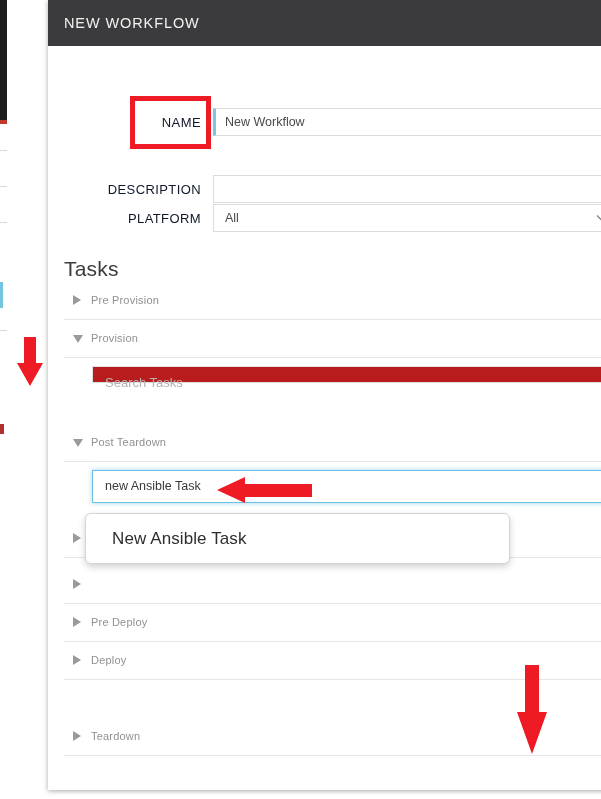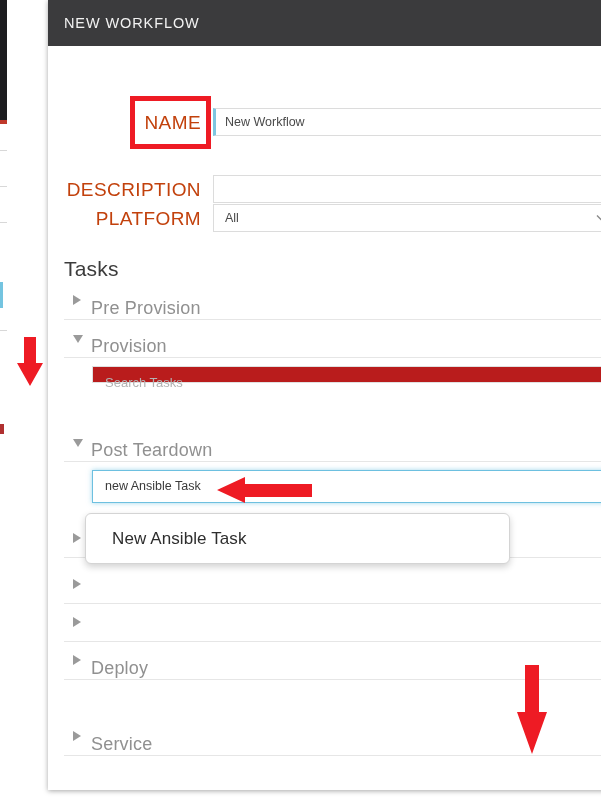--- a/index.html
+++ b/index.html
@@ -125,22 +125,22 @@
     position: absolute;
     left: 0;
     width: 100%;
     height: 30px;
   }
   .form-label {
     position: absolute;
     left: 0;
     width: 153px;
     text-align: right;
-    color: #c2410c;
-    font-size: 19px;
+    color: #0f172a;
+    font-size: 13px;
     line-height: 30px;
     letter-spacing: 0.4px;
   }
   .form-control {
     position: absolute;
     left: 165px;
     width: 406px;
     height: 28px;
     border: 1px solid #dcdcdc;
     background: #fff;
@@ -211,23 +211,23 @@
   }
   .caret-down {
     top: 15px;
     border-left: 5.5px solid transparent;
     border-right: 5.5px solid transparent;
     border-top: 8px solid #9a9a9a;
   }
   .task-label {
     position: absolute;
     left: 27px;
-    top: 8px;
+    top: 0;
     line-height: 37px;
-    font-size: 18px;
+    font-size: 11px;
     color: #909090;
     letter-spacing: 0.2px;
   }
 
   
   #search-tasks-wrap {
     position: absolute;
     left: 44px;
     top: 320px;
     width: 533px;
@@ -387,31 +387,32 @@
     <div id="suggest-panel">
       <div id="suggest-item">New Ansible Task</div>
     </div>
 
     <div class="task-row" style="top:520px;">
       <span class="task-caret caret-right"></span>
     </div>
 
     <div class="task-row" style="top:558px;">
       <span class="task-caret caret-right"></span>
+      <span class="task-label">Pre Deploy</span>
     </div>
 
     <div class="task-row" style="top:596px;">
       <span class="task-caret caret-right"></span>
       <span class="task-label">Deploy</span>
     </div>
 
 
     <div class="task-row" style="top:672px;">
       <span class="task-caret caret-right"></span>
-      <span class="task-label">Service</span>
+      <span class="task-label">Teardown</span>
     </div>
 
   </div>
 </div>
 
 <div class="annot-arrow" id="arrow-post-provision">
   <svg width="28" height="50" viewBox="0 0 28 50" aria-hidden="true">
     <polygon points="8,0 20,0 20,26 27,26 14,49 1,26 8,26" fill="#ee1b24"></polygon>
   </svg>
 </div>

